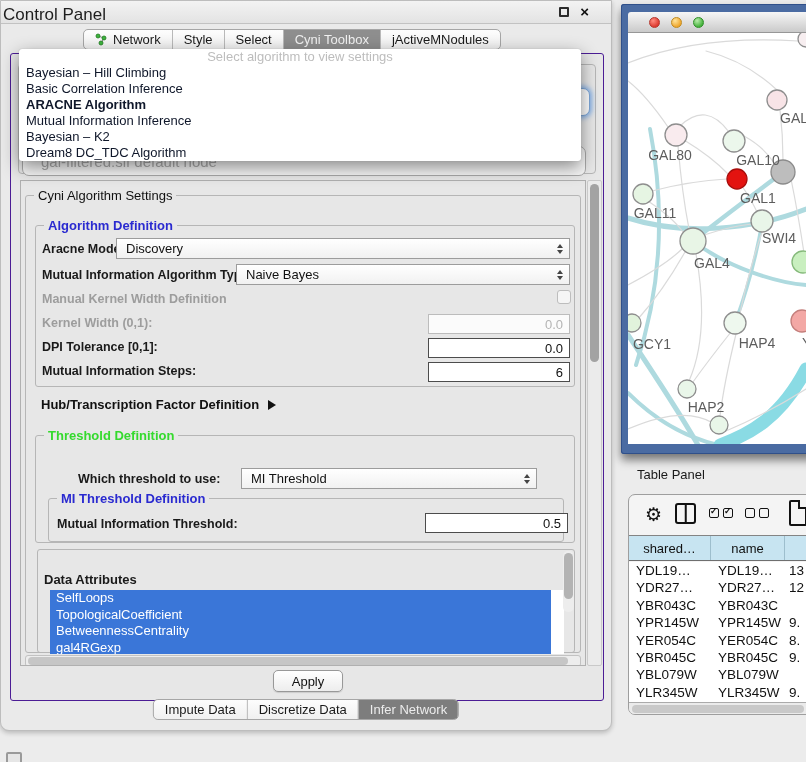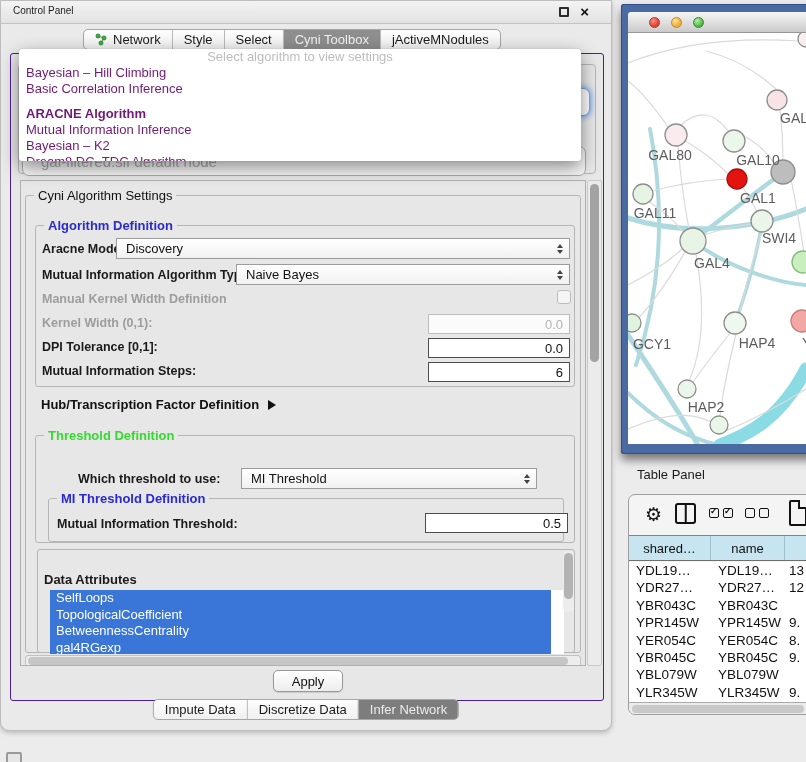--- a/index.html
+++ b/index.html
@@ -6,21 +6,21 @@
   html,body { width:806px; height:762px; }
   body { position:relative; overflow:hidden; background:#ececec;
          font-family:"Liberation Sans", sans-serif; font-size:13px; color:#111; }
 
   
   #cp { position:absolute; left:0; top:8; width:612px; height:731px;
         background:#eaeaea; border:1px solid #bdbdbd; border-radius:0 0 9px 9px;
         box-shadow:0 2px 5px rgba(0,0,0,.22); }
   .cp-titlebar { position:relative; height:23px; border-bottom:1px solid #c2c2c2;
         background:linear-gradient(#f3f3f3,#e3e3e3); }
-  .cp-title { position:absolute; left:12px; top:4px; font-size:10px; color:#1d1d1d; }
+  .cp-title { position:absolute; left:2px; top:4px; font-size:17px; color:#1d1d1d; }
   .float-btn { position:absolute; right:42px; top:6px; width:10px; height:10px;
         border:2px solid #2b2b2b; border-radius:1px; background:transparent; }
   .close-btn { position:absolute; right:22px; top:2px; font-weight:900; font-size:15px; color:#111; }
 
   .segctl { display:flex; border:1px solid #a6a6a6; border-radius:5px; overflow:hidden;
         background:linear-gradient(#fdfdfd,#f0f0f0); height:21px; }
   .seg { display:flex; align-items:center; padding:0 11px; font-size:13px; color:#1a1a1a;
         border-left:1px solid #b9b9b9; white-space:nowrap; }
   .seg:first-child { border-left:none; }
   .seg.sel { background:#8e8e8e; color:#f2f2f2; }
@@ -90,22 +90,22 @@
         background:#c6c6c6; border-radius:4px; }
 
   .apply-btn { position:absolute; left:262px; top:616px; width:70px; height:22px;
         border:1px solid #989898; border-radius:5px; background:linear-gradient(#ffffff,#ededed);
         font-size:13px; text-align:center; line-height:21px; box-shadow:0 1px 1px rgba(0,0,0,.12); }
 
   
   .popup { position:absolute; left:18px; top:48px; width:562px; height:112px; background:#fff;
         border-radius:3px; box-shadow:0 0 1px #999, 0 6px 18px rgba(0,0,0,.45); z-index:60; overflow:hidden; }
   .popup-prompt { height:16px; line-height:16px; text-align:center; color:#bdbdbd; font-size:13px; }
-  .algo-item { height:16px; line-height:16px; padding-left:7px; font-size:13px; color:#701a75; }
-  .algo-item.sel { font-weight:bold;margin-top:9px; }
+  .algo-item { height:16px; line-height:16px; padding-left:7px; font-size:13px; color:#0f172a; }
+  .algo-item.sel { font-weight:bold; }
 
   .cp-bottom-tabs { position:absolute; left:50%; transform:translateX(-50%); top:698px; }
   .seg.darksel { background:#7d7d7d; color:#ececec; }
 
   .mini-doc { position:absolute; left:6px; top:752px; width:16px; height:14px;
         border:2px solid #9a9a9a; border-radius:2px; background:#e6e6e6; }
 
   
   #net { position:absolute; left:621px; top:4px; width:196px; height:450px;
         background:#4a6ba2; border-radius:3px; box-shadow:inset 0 0 0 1px #30508a, 0 6px 10px rgba(0,0,0,.5); }

